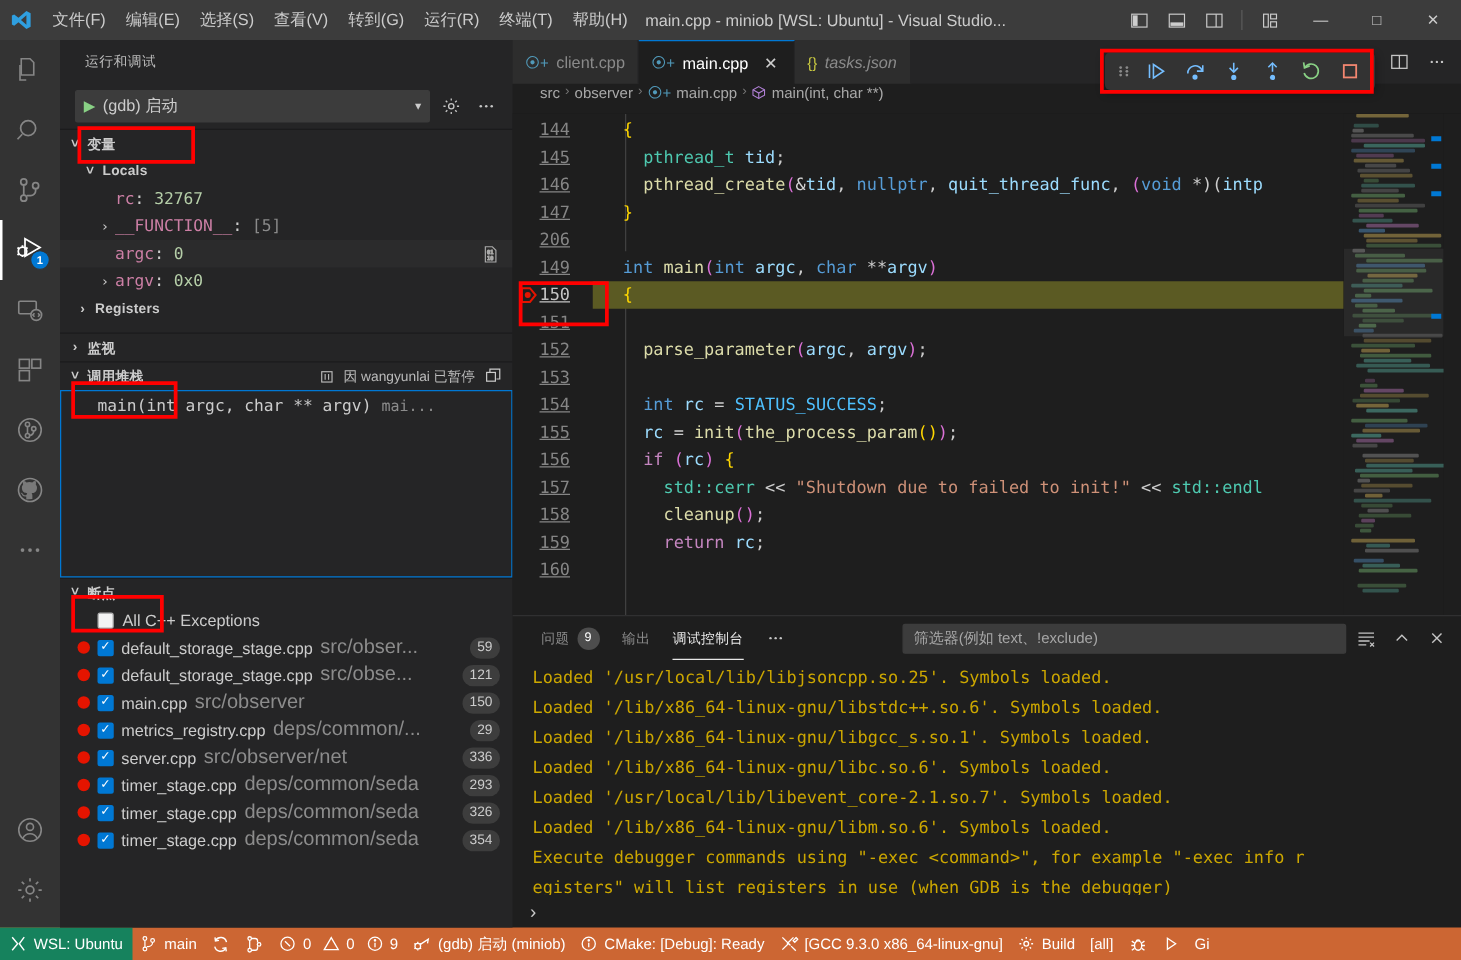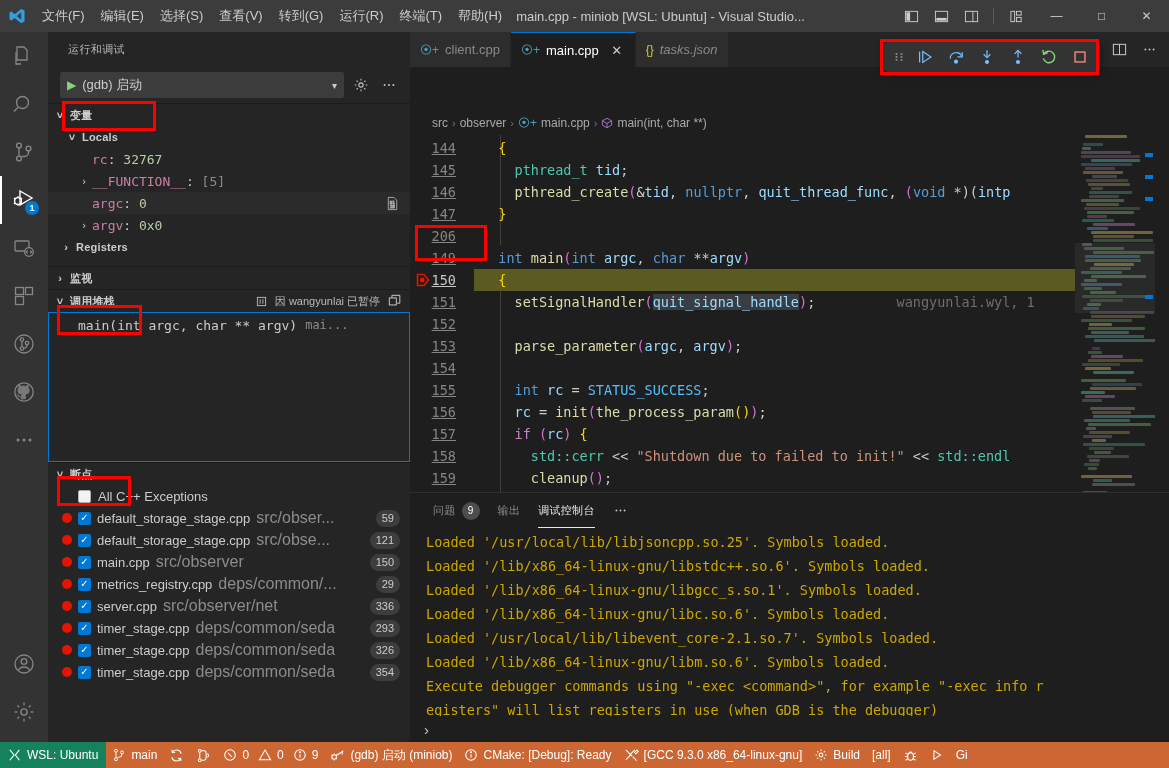--- a/index.html
+++ b/index.html
@@ -137,22 +137,22 @@
     background:#2d2d2d; border-right:1px solid #252526; min-width:0; white-space:nowrap;
   }
   .tab.active { background:#1e1e1e; color:#ffffff; border-top:1px solid #0078d4; padding-top:0; }
   .tab .close { margin-left:4px; font-size:13px; color:#cccccc; width:16px; text-align:center;}
   .tab .ficon { font-size:12px; }
   .tab.italic .tname { font-style: italic; }
   .tabs-actions { margin-left:auto; display:flex; align-items:center; gap:2px; padding-right:6px; }
   .ta-btn { width:28px; height:28px; display:flex; align-items:center; justify-content:center; color:#c5c5c5; }
 
   .breadcrumbs {
-    height: 24px; display:flex; align-items:center; gap:4px; padding-left: 22px;
-    font-size: 12px; color:#a9a9a9; background:#1e1e1e;margin-top:44px;
+    height: 24px; display:flex; align-items:flex-start; gap:4px; padding-left: 22px;
+    font-size: 12px; color:#a9a9a9; background:#1e1e1e;
   }
   .bc-sep { color:#767676; font-size:11px; }
   .bc-item { display:flex; align-items:center; gap:4px; }
 
   .editor-area { flex:1; position:relative; display:flex; min-height:0; overflow:hidden; background:#1e1e1e; }
   .gutter {
     width: 64px; flex:0 0 64px; padding-top: 2px; text-align:right;
     font-family:"DejaVu Sans Mono", monospace; font-size:13.5px; color:#858585;
     position:relative;
   }
@@ -647,21 +647,20 @@
           <div class="indent-guide" style="left:26px;top:0;height:110px"></div>
           <div class="indent-guide" style="left:26px;top:152px;bottom:0"></div>
           <div id="code-lines">
               <div class="cline"><span class="tk-plain">  </span><span class="tk-brace">{</span></div>
               <div class="cline"><span class="tk-plain">    </span><span class="tk-type">pthread_t</span><span class="tk-plain"> </span><span class="tk-var">tid</span><span class="tk-punc">;</span></div>
               <div class="cline"><span class="tk-plain">    </span><span class="tk-fn">pthread_create</span><span class="tk-brace2">(</span><span class="tk-plain">&amp;</span><span class="tk-var">tid</span><span class="tk-punc">, </span><span class="tk-key">nullptr</span><span class="tk-punc">, </span><span class="tk-var">quit_thread_func</span><span class="tk-punc">, </span><span class="tk-brace2">(</span><span class="tk-key">void</span><span class="tk-punc"> *)(</span><span class="tk-var">intp</span></div>
               <div class="cline"><span class="tk-plain">  </span><span class="tk-brace">}</span></div>
               <div class="cline"></div>
               <div class="cline"><span class="tk-plain">  </span><span class="tk-key">int</span><span class="tk-plain"> </span><span class="tk-fn">main</span><span class="tk-brace2">(</span><span class="tk-key">int</span><span class="tk-plain"> </span><span class="tk-var">argc</span><span class="tk-punc">, </span><span class="tk-key">char</span><span class="tk-punc"> **</span><span class="tk-var">argv</span><span class="tk-brace2">)</span></div>
               <div class="cline exec"><span class="tk-plain">  </span><span class="tk-brace">{</span></div>
-              <div class="cline"><span class="tk-plain">    </span><span class="tk-fn">setSignalHandler</span><span class="tk-brace2">(</span><span class="tk-var sel-tok">quit_signal_handle</span><span class="tk-brace2">)</span><span class="tk-punc">;</span><span class="inline-annot">          wangyunlai.wyl, 1</span></div>
               <div class="cline"></div>
               <div class="cline"><span class="tk-plain">    </span><span class="tk-fn">parse_parameter</span><span class="tk-brace2">(</span><span class="tk-var">argc</span><span class="tk-punc">, </span><span class="tk-var">argv</span><span class="tk-brace2">)</span><span class="tk-punc">;</span></div>
               <div class="cline"></div>
               <div class="cline"><span class="tk-plain">    </span><span class="tk-key">int</span><span class="tk-plain"> </span><span class="tk-var">rc</span><span class="tk-punc"> = </span><span class="tk-const">STATUS_SUCCESS</span><span class="tk-punc">;</span></div>
               <div class="cline"><span class="tk-plain">    </span><span class="tk-var">rc</span><span class="tk-punc"> = </span><span class="tk-fn">init</span><span class="tk-brace2">(</span><span class="tk-fn">the_process_param</span><span class="tk-brace">()</span><span class="tk-brace2">)</span><span class="tk-punc">;</span></div>
               <div class="cline"><span class="tk-plain">    </span><span class="tk-kw2">if</span><span class="tk-plain"> </span><span class="tk-brace2">(</span><span class="tk-var">rc</span><span class="tk-brace2">)</span><span class="tk-plain"> </span><span class="tk-brace">{</span></div>
               <div class="cline"><span class="tk-plain">      </span><span class="tk-type">std::cerr</span><span class="tk-punc"> &lt;&lt; </span><span class="tk-str">"Shutdown due to failed to init!"</span><span class="tk-punc"> &lt;&lt; </span><span class="tk-type">std::endl</span></div>
               <div class="cline"><span class="tk-plain">      </span><span class="tk-fn">cleanup</span><span class="tk-brace2">()</span><span class="tk-punc">;</span></div>
               <div class="cline"><span class="tk-plain">      </span><span class="tk-kw2">return</span><span class="tk-plain"> </span><span class="tk-var">rc</span><span class="tk-punc">;</span></div>
             </div>
@@ -787,20 +786,45 @@
           <div class="p-tab active">
             <span>调试控制台</span>
           </div>
           <div class="p-tab">
             <svg width="15" height="15" viewBox="0 0 22 22">
                 <circle cx="5" cy="11" r="1.4" fill="#c5c5c5"></circle>
                 <circle cx="11" cy="11" r="1.4" fill="#c5c5c5"></circle>
                 <circle cx="17" cy="11" r="1.4" fill="#c5c5c5"></circle>
               </svg>
           </div>
+          <div class="p-actions">
+            <div class="filter-box">
+              <span>筛选器(例如 text、!exclude)</span>
+            </div>
+            <div class="pa-btn">
+              <svg width="16" height="16" viewBox="0 0 18 18" fill="none" stroke="#c5c5c5" stroke-width="1.2">
+                <line x1="2" y1="4" x2="16" y2="4"></line>
+                  <line x1="2" y1="7.5" x2="16" y2="7.5"></line>
+                  <line x1="2" y1="11" x2="12" y2="11"></line>
+                  <line x1="2" y1="14.5" x2="9" y2="14.5"></line>
+                <path d="M12.5 12.5 l3.5 3.5M16 12.5 l-3.5 3.5"></path>
+                </svg>
+            </div>
+            <div class="pa-btn">
+              <svg width="13" height="13" viewBox="0 0 14 14" fill="none" stroke="#c5c5c5" stroke-width="1.2">
+                  <polyline points="2.5,9 7,4.5 11.5,9"></polyline>
+                </svg>
+            </div>
+            <div class="pa-btn">
+              <svg width="13" height="13" viewBox="0 0 14 14" fill="none" stroke="#c5c5c5" stroke-width="1.2">
+                  <line x1="3" y1="3" x2="11" y2="11"></line>
+                  <line x1="11" y1="3" x2="3" y2="11"></line>
+                </svg>
+            </div>
+          </div>
         </div>
         <div class="repl">
           <div class="repl-line">Loaded '/usr/local/lib/libjsoncpp.so.25'. Symbols loaded.</div>
           <div class="repl-line">Loaded '/lib/x86_64-linux-gnu/libstdc++.so.6'. Symbols loaded.</div>
           <div class="repl-line">Loaded '/lib/x86_64-linux-gnu/libgcc_s.so.1'. Symbols loaded.</div>
           <div class="repl-line">Loaded '/lib/x86_64-linux-gnu/libc.so.6'. Symbols loaded.</div>
           <div class="repl-line">Loaded '/usr/local/lib/libevent_core-2.1.so.7'. Symbols loaded.</div>
           <div class="repl-line">Loaded '/lib/x86_64-linux-gnu/libm.so.6'. Symbols loaded.</div>
           <div class="repl-line">Execute debugger commands using "-exec &lt;command&gt;", for example "-exec info r</div>
           <div class="repl-line">egisters" will list registers in use (when GDB is the debugger)</div>

